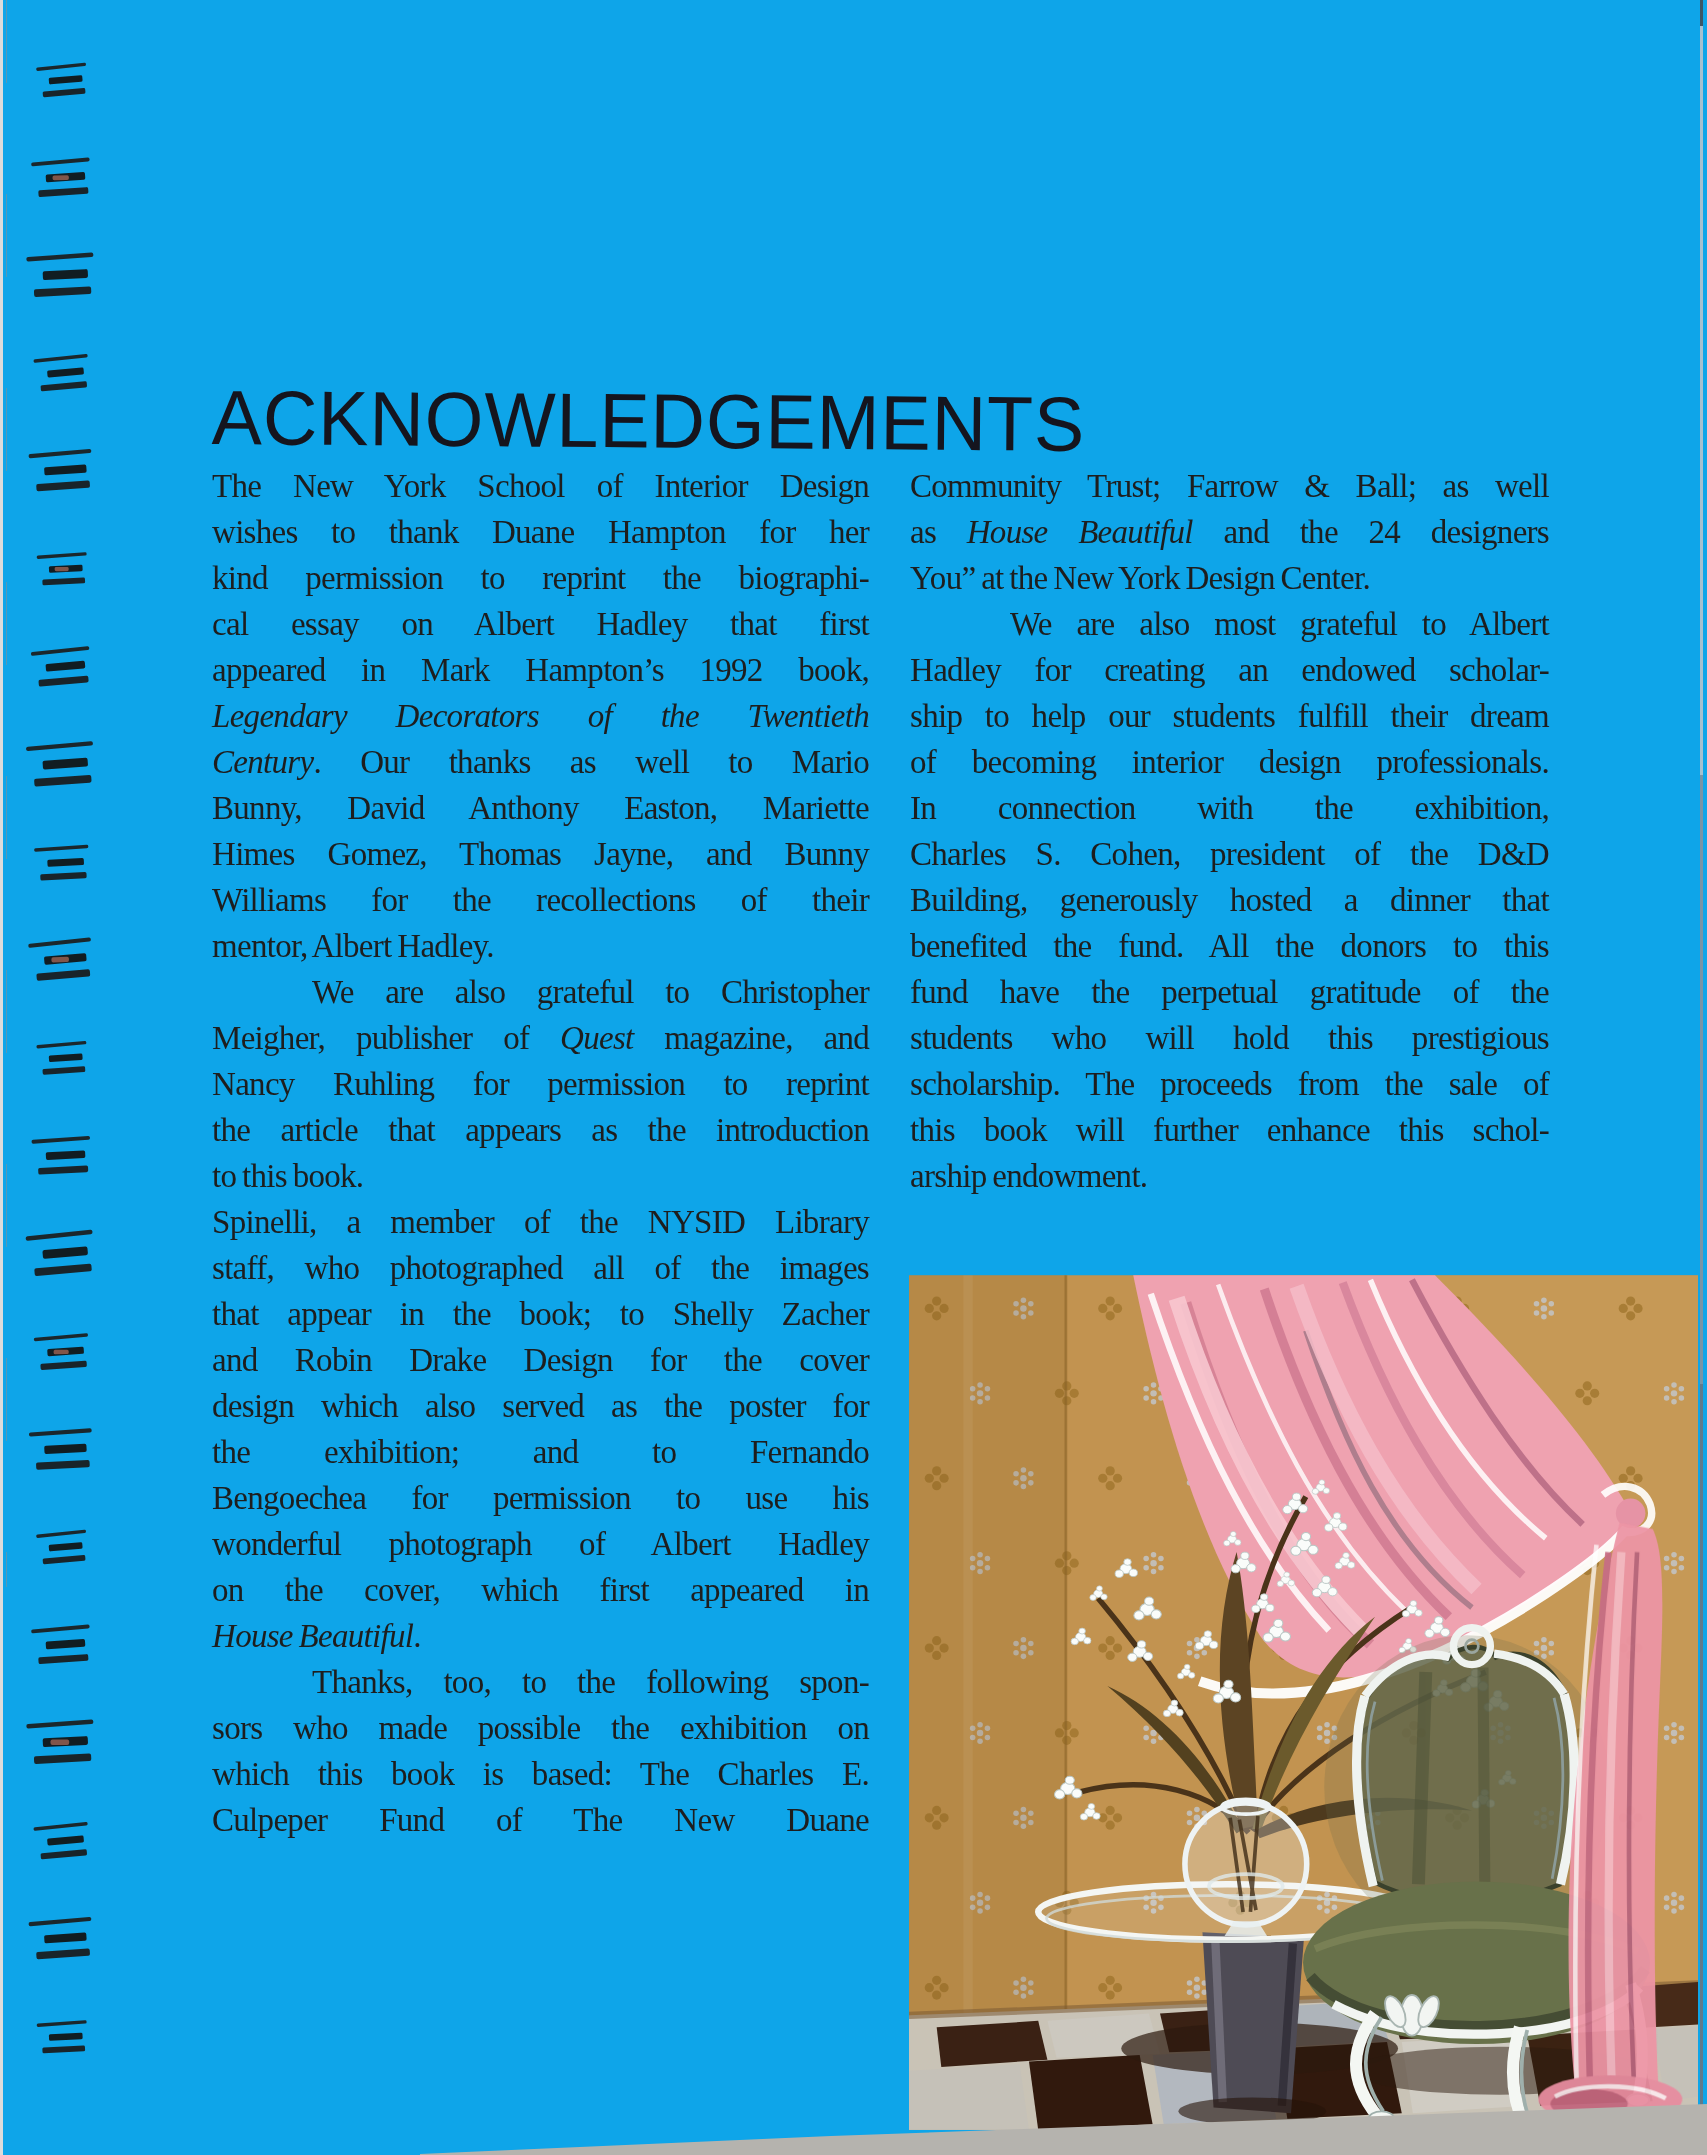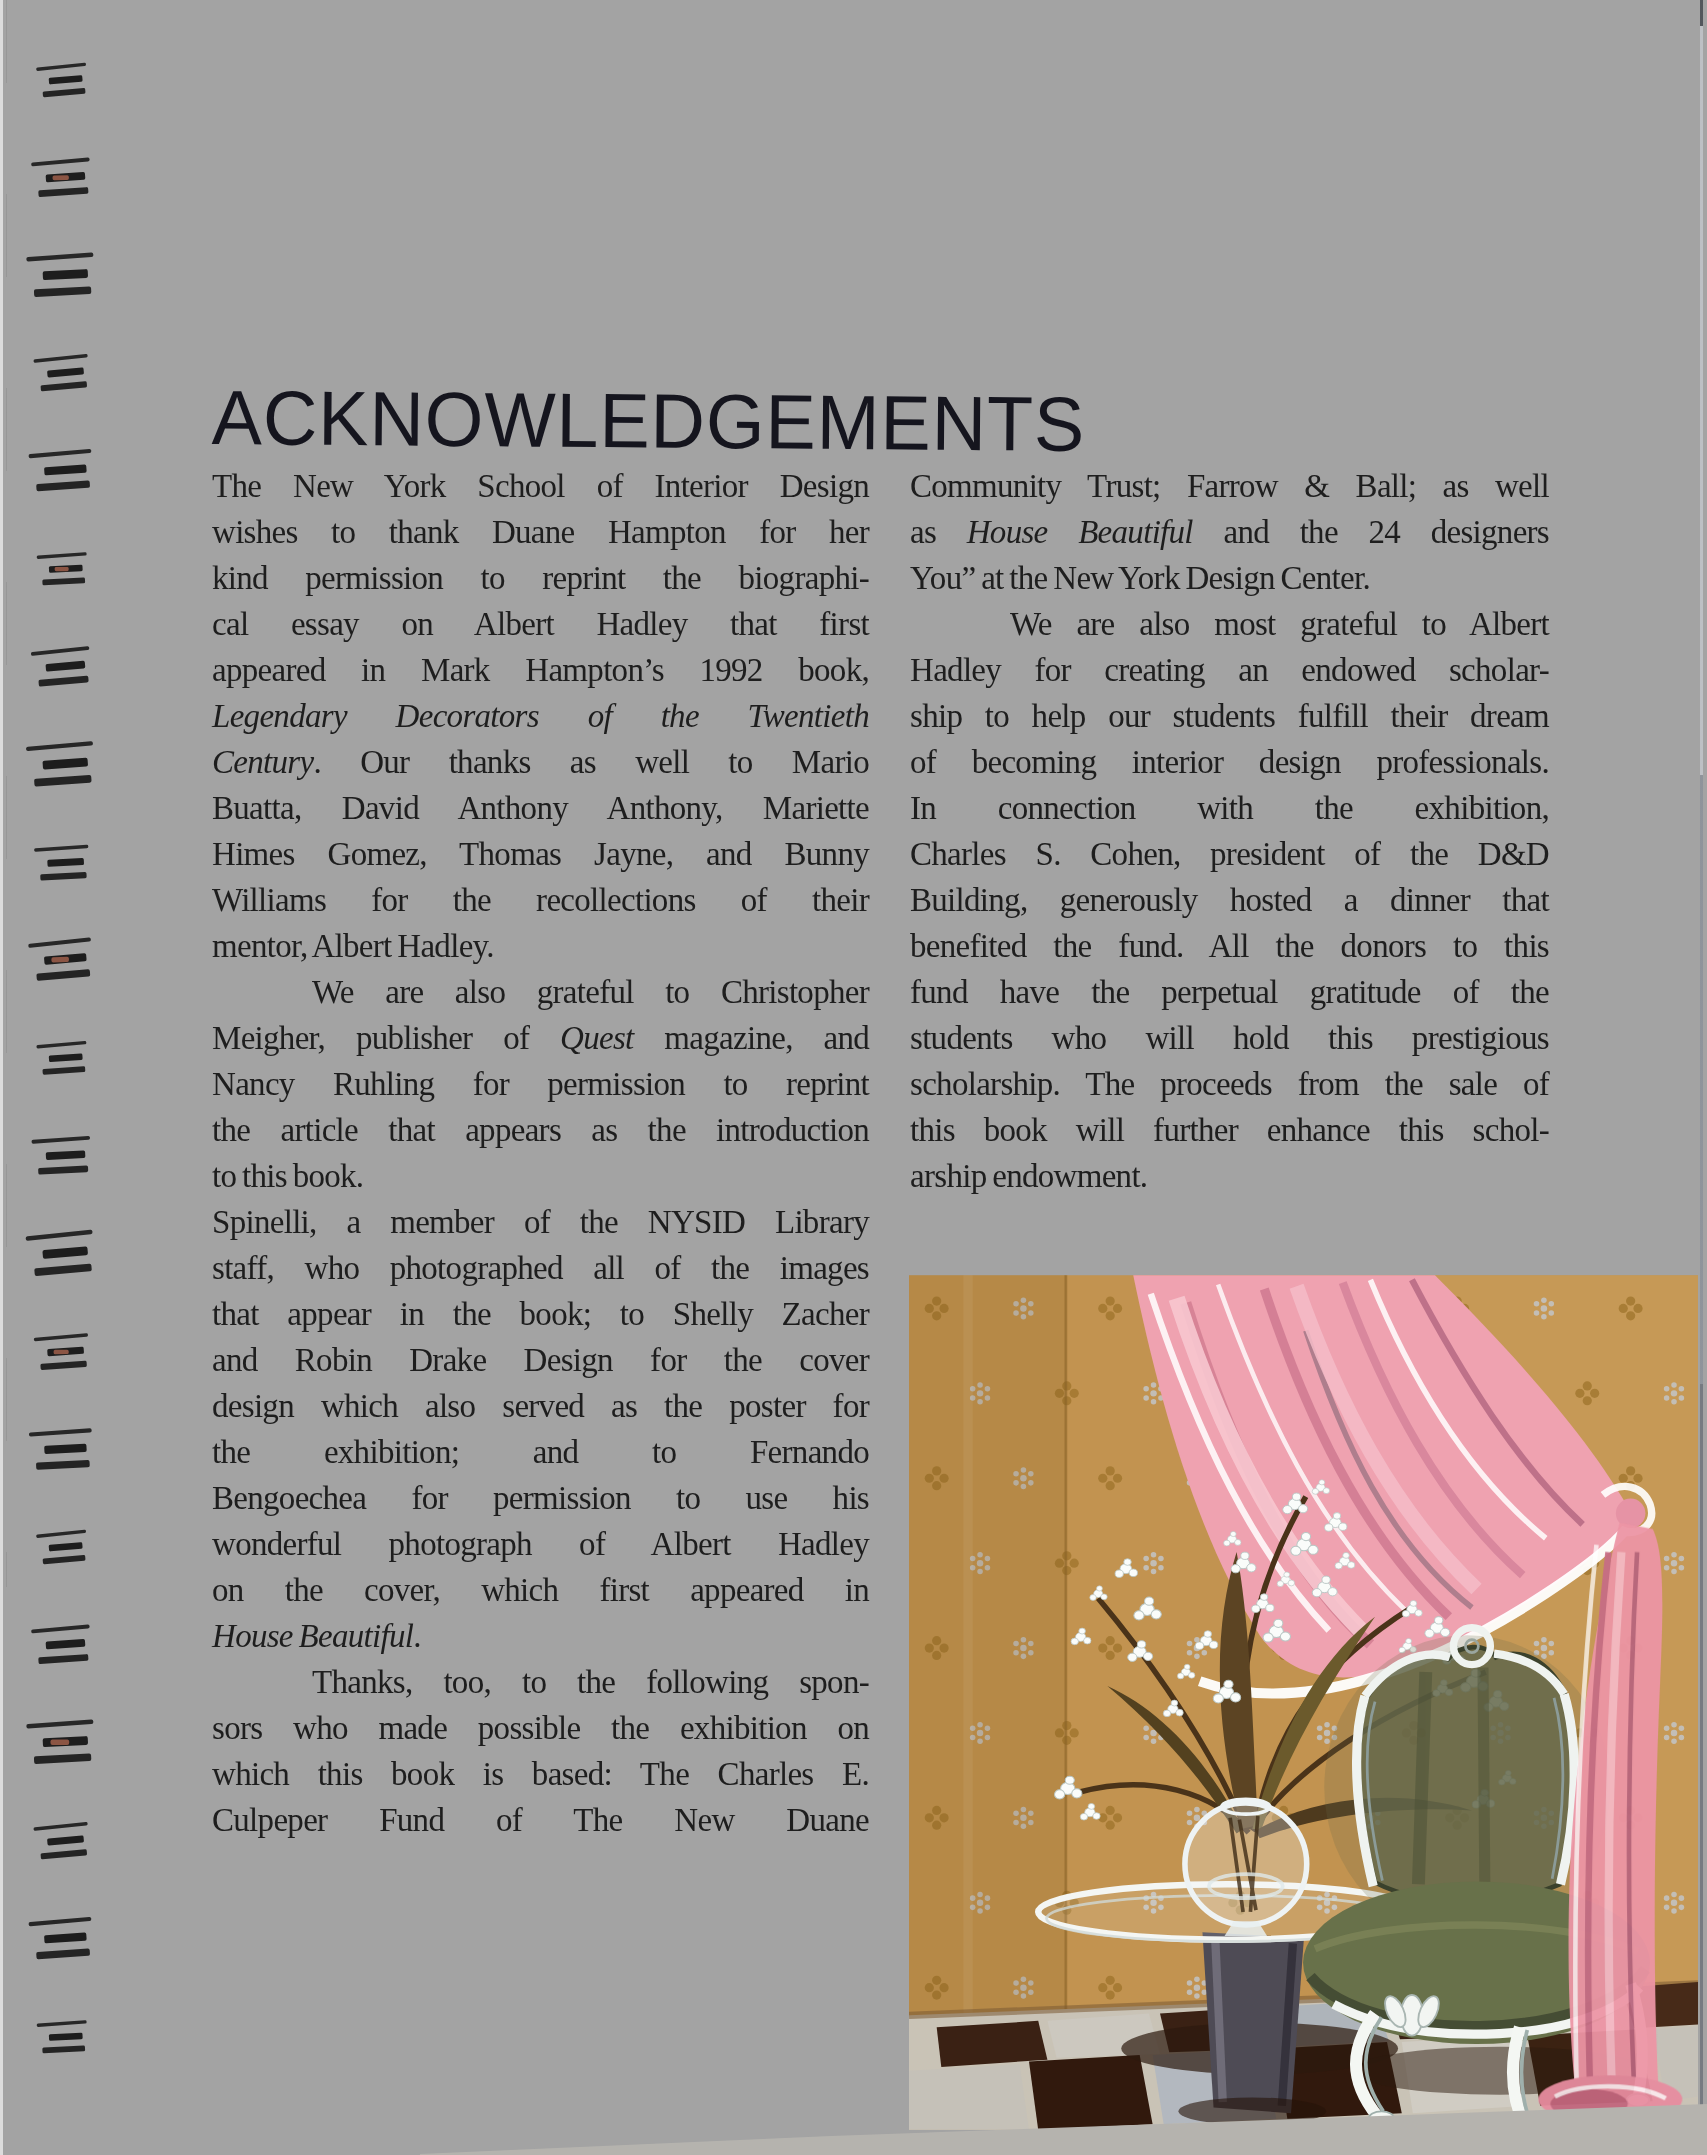--- a/index.html
+++ b/index.html
@@ -1,16 +1,16 @@
 <!DOCTYPE html>
 <html style="font-size:14.8px"><head>
 <meta charset="utf-8">
 <style>
   html,body{margin:0;padding:0;background:#ffffff;}
-  #page{position:relative;width:1707px;height:2155px;background:#a3a3a3;overflow:hidden;
+  #page{position:relative;width:1707px;height:2155px;background:#0ea5e9;overflow:hidden;
         font-family:"Liberation Serif", serif;}
   
   #edge-left{position:absolute;left:0;top:0;width:2.8px;height:100%;background:#dcdcdc;}
   #edge-left2{position:absolute;left:5.5px;top:0;width:1.8px;height:1587px;opacity:.55;
       background:repeating-linear-gradient(180deg,#8d8d8d 0 83px,transparent 83px 194px);}
   #edge-right{position:absolute;left:1700px;top:0;width:2.8px;height:100%;opacity:.85;
       background:linear-gradient(180deg,#44494f 0 26px,#c2c5ca 26px 775px,#8b9199 775px 1384px,#6e737b 1384px 100%);}
   
   .bmark{position:absolute;width:74px;height:44px;opacity:.92;}
   .bmark span{position:absolute;display:block;border-radius:1.8px;}
@@ -50,21 +50,21 @@
 
   <div id="col-left" class="col">
       <div>
         <div class="line">The New York School of Interior Design</div>
         <div class="line">wishes to thank Duane Hampton for her</div>
         <div class="line">kind permission to reprint the biographi-</div>
         <div class="line">cal essay on Albert Hadley that first</div>
         <div class="line">appeared in Mark Hampton’s 1992 book,</div>
         <div class="line"><i>Legendary Decorators of the Twentieth</i></div>
         <div class="line"><i>Century</i>. Our thanks as well to Mario</div>
-        <div class="line">Buatta, David Anthony Anthony, Mariette</div>
+        <div class="line">Bunny, David Anthony Easton, Mariette</div>
         <div class="line">Himes Gomez, Thomas Jayne, and Bunny</div>
         <div class="line">Williams for the recollections of their</div>
         <div class="line pend">mentor, Albert Hadley.</div>
       </div>
       <div>
         <div class="line ind">We are also grateful to Christopher</div>
         <div class="line">Meigher, publisher of <i>Quest</i> magazine, and</div>
         <div class="line">Nancy Ruhling for permission to reprint</div>
         <div class="line">the article that appears as the introduction</div>
         <div class="line pend">to this book.</div>

